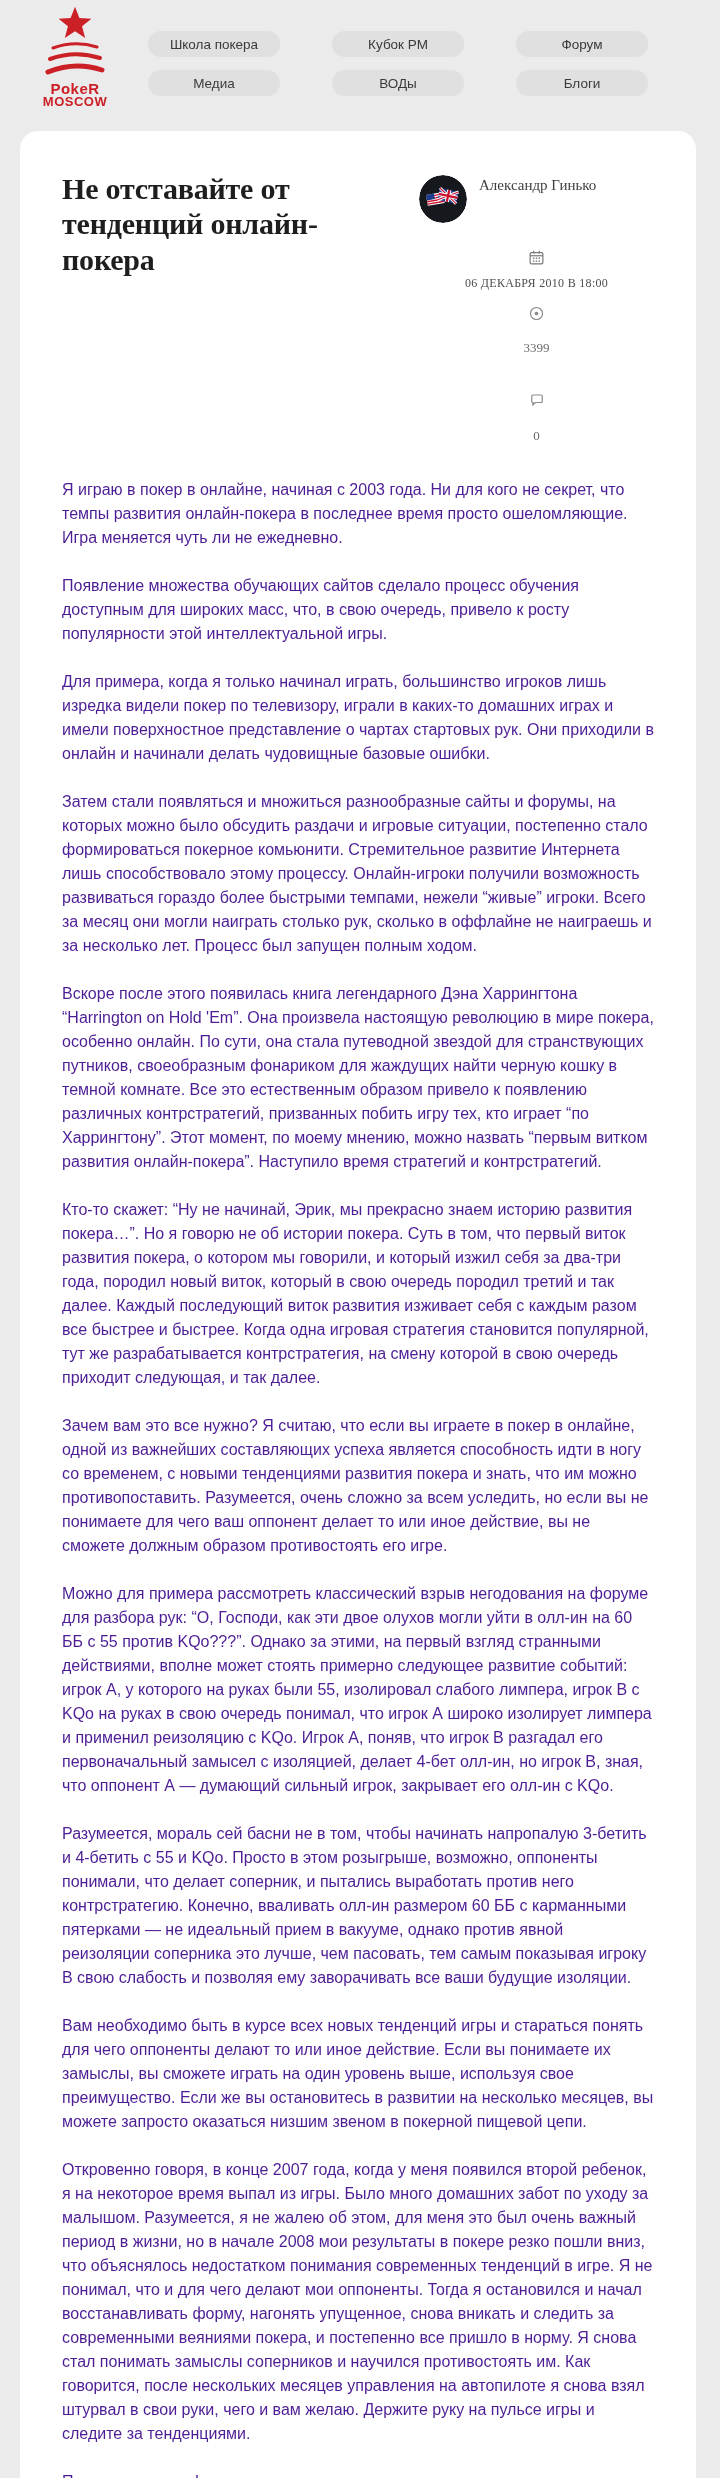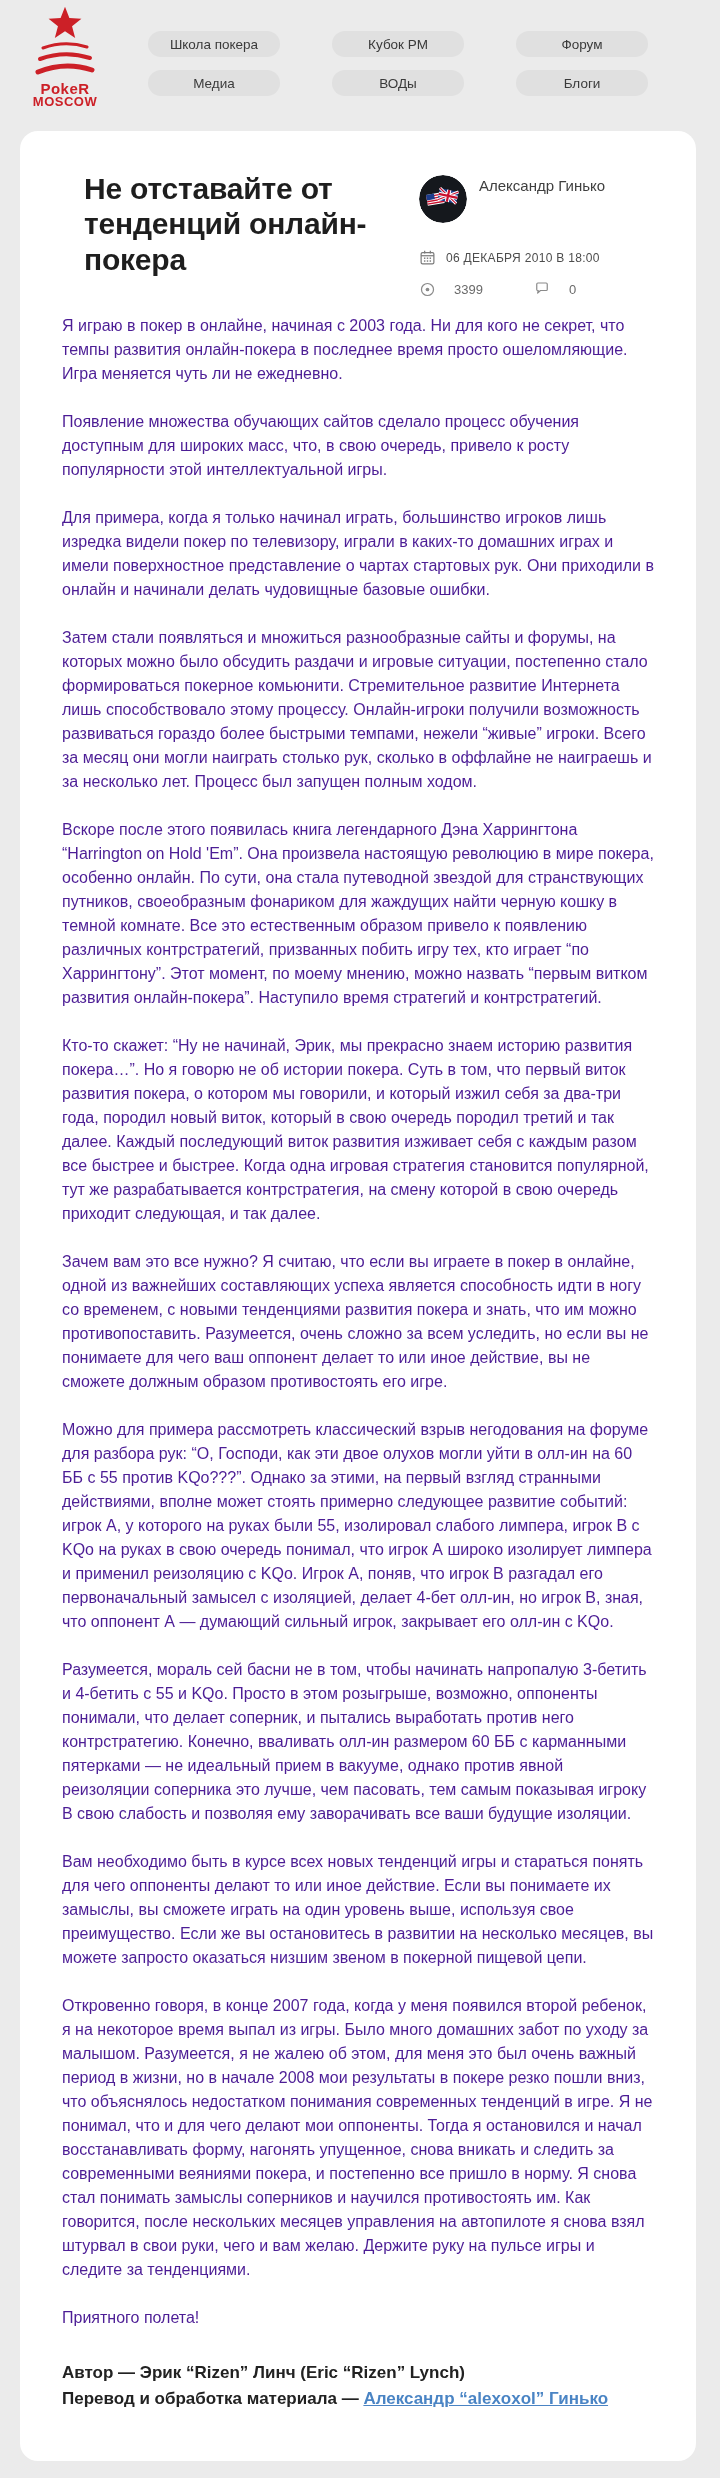--- a/index.html
+++ b/index.html
@@ -9,21 +9,21 @@
     font-family: "Liberation Sans", "DejaVu Sans", sans-serif;
     width: 720px;
     height: 2478px;
     overflow: hidden;
     position: relative;
   }
 
   
   .site-header { position: relative; height: 131px; }
   .logo {
-    position: absolute; left: 28px; top: 6px; width: 74px;
+    position: absolute; left: 38px; top: 6px; width: 74px;
     text-align: center; cursor: pointer;
   }
   .logo-star svg { display: block; margin: 0 auto; }
   .logo-arcs svg { display: block; margin: -2px auto 0; }
   .logo-text {
     color: #cc2027; font-weight: bold; line-height: 13px;
     letter-spacing: 0.5px; margin-top: 1px;
   }
   .logo-text .l1 { font-size: 15px; display:block; }
   .logo-text .l2 { font-size: 13px; display:block; }
@@ -38,30 +38,30 @@
     display: flex; align-items: center; justify-content: center;
     font-size: 13.5px; color: #3a3a3a; cursor: pointer; white-space: nowrap;
   }
 
   
   .card {
     margin-left: 20px; width: 676px; background: #ffffff;
     border-radius: 18px; padding: 40px 42px 48px 42px;
   }
 
-  .article-header { display: flex; justify-content: flex-end; margin-bottom: 16px; }
+  .article-header { display: flex; justify-content: space-between; margin-bottom: 34px; font-family: Liberation Serif, serif; }
   .article-title {
     width: 335px; font-size: 30px; line-height: 1.18; font-weight: bold;
     color: #1e1e1e; letter-spacing: -0.2px;
   }
   .article-meta { width: 235px; padding-top: 4px; }
   .author-row { display: flex; align-items: flex-start; gap: 12px; cursor: pointer; }
   .avatar { width: 48px; height: 48px; border-radius: 50%; overflow: hidden; flex: none; }
   .author-name { font-size: 15px; color: #3f3f3f; padding-top: 2px; }
-  .meta-row { display: flex; align-items: center; gap: 10px; }
+  .meta-row { display: flex; align-items: center; gap: 10px; flex-direction: column; }
   .date-row { margin-top: 26px; }
   .date-text { font-size: 12px; color: #4d4d4d; letter-spacing: 0.3px; white-space: nowrap; }
   .stats-row { margin-top: 14px; gap: 18px; }
   .stat-num { font-size: 13px; color: #6a6a6a; }
   .stat-gap { width: 14px; }
   .meta-icon svg { display: block; }
 
   
   .article-body { font-size: 16px; line-height: 1.5; color: #4c1d95; }
   .article-body p { margin-bottom: 24px; }

